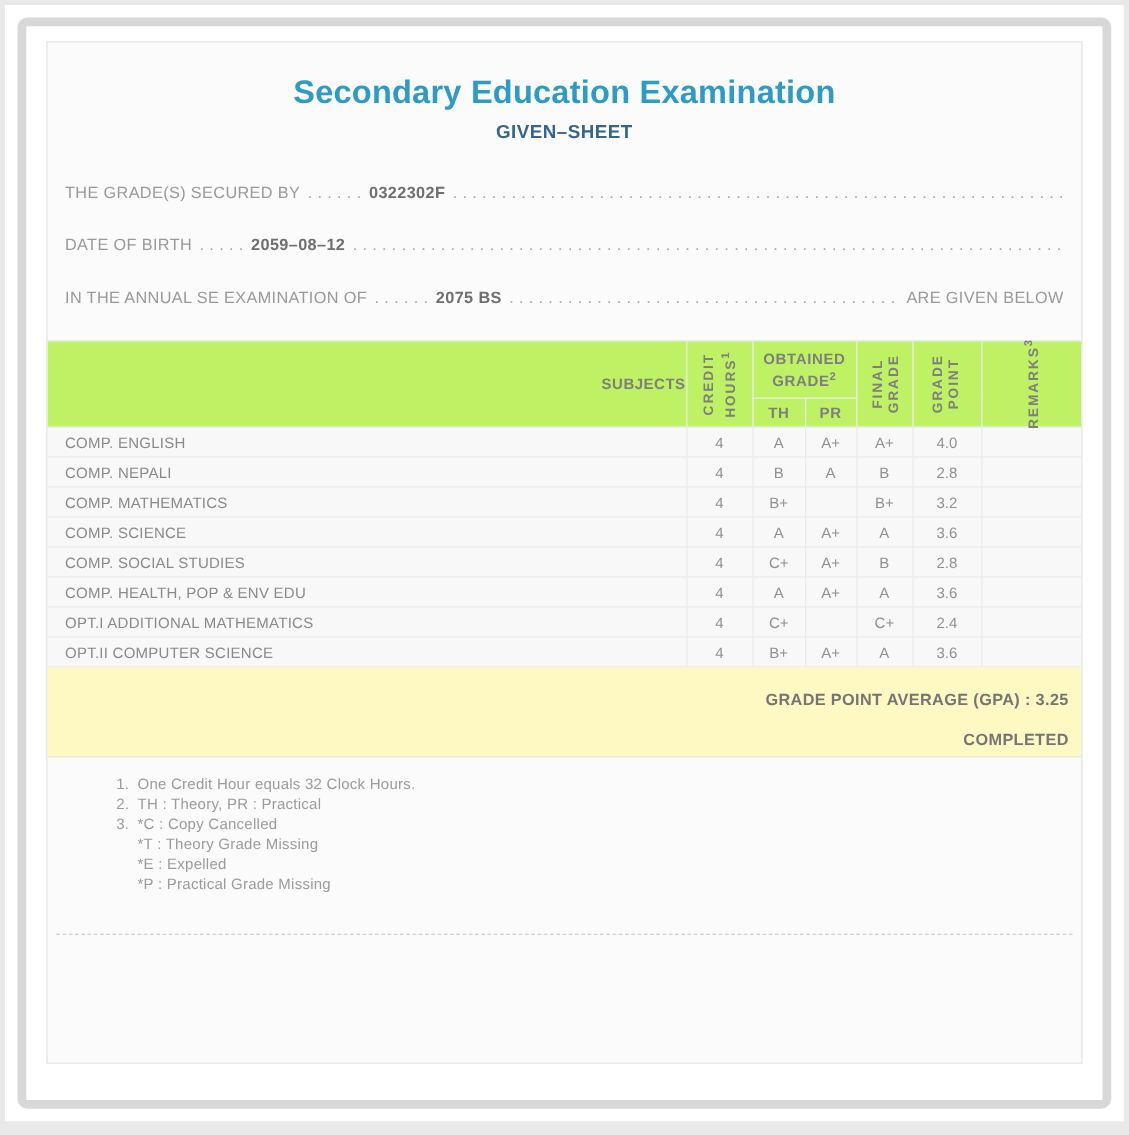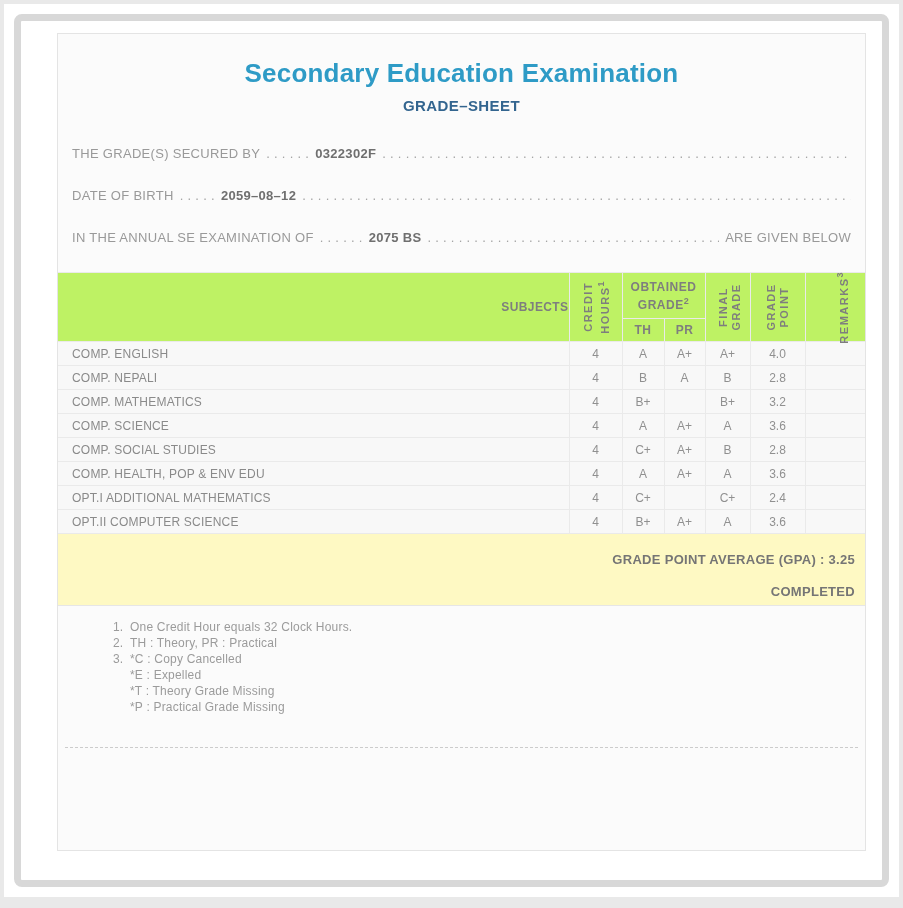--- a/index.html
+++ b/index.html
@@ -11,21 +11,20 @@
     overflow: hidden;
   }
   .page {
     position: absolute; left: 4px; right: 4px; top: 4px; bottom: 11px;
     background: #ffffff;
   }
   .frame {
     position: absolute; left: 10px; right: 10px; top: 10px; bottom: 10px;
     border: 7px solid #d8d8d8; border-radius: 8px;
     background: #ffffff;
-    padding-left: 20px;
   }
   .card {
     margin: 12px 16px 25px 16px;
     border: 1px solid #e4e4e4;
     background: #fbfbfb;
     min-height: 818px;
     box-sizing: border-box;
     overflow: hidden;
   }
   h1.title {
@@ -101,21 +100,21 @@
   .note-body { font-size: 12px; color: #9b9b9b; line-height: 17px; margin-top: 2px; letter-spacing: 0.1px; }
 </style>
 </head>
 <body>
 
 <div class="page">
   <div class="frame">
     <div class="card">
 
       <h1 class="title">Secondary Education Examination</h1>
-      <h2 class="subtitle">GRADE–SHEET</h2>
+      <h2 class="subtitle">GIVEN–SHEET</h2>
 
       <div class="info">
         <div class="info-line">
           <span class="lbl">THE GRADE(S) SECURED BY</span>
           <span class="dots-pre">. . . . . .</span>
           <span class="val">0322302F</span>
           <span class="dots-fill">. . . . . . . . . . . . . . . . . . . . . . . . . . . . . . . . . . . . . . . . . . . . . . . . . . . . . . . . . . . . . . . . . . . . . . . . . . . . . . . . . . . . . . . . . . . . . . . . . . . . . . . . . . . . . . . . . . . . . . . . . . . . . . . . . . . . . . . . . . . .</span>
         </div>
         <div class="info-line">
           <span class="lbl">DATE OF BIRTH</span>
@@ -269,22 +268,22 @@
         <div class="fn-item">
           <span class="fn-num">2.</span>
           <span class="fn-lines">
               <span class="fn-line" style="display:block">TH : Theory, PR : Practical</span>
             </span>
         </div>
         <div class="fn-item">
           <span class="fn-num">3.</span>
           <span class="fn-lines">
             <span class="fn-line" style="display:block">*C : Copy Cancelled</span>
+            <span class="fn-line" style="display:block">*T : Theory Grade Missing</span>
             <span class="fn-line" style="display:block">*E : Expelled</span>
-            <span class="fn-line" style="display:block">*T : Theory Grade Missing</span>
             <span class="fn-line" style="display:block">*P : Practical Grade Missing</span>
           </span>
         </div>
       </div>
 
       <div class="dashed-divider"></div>
 
 
     </div>
   </div>

